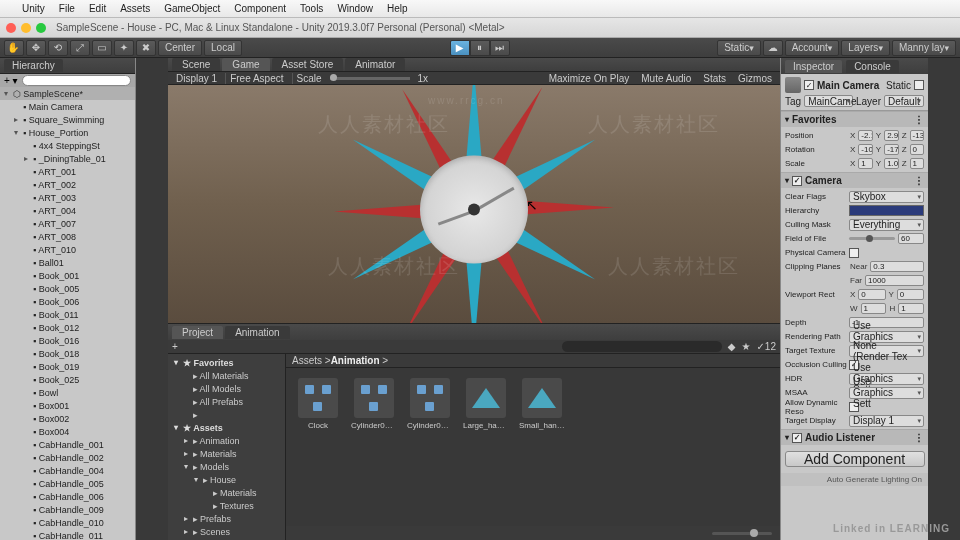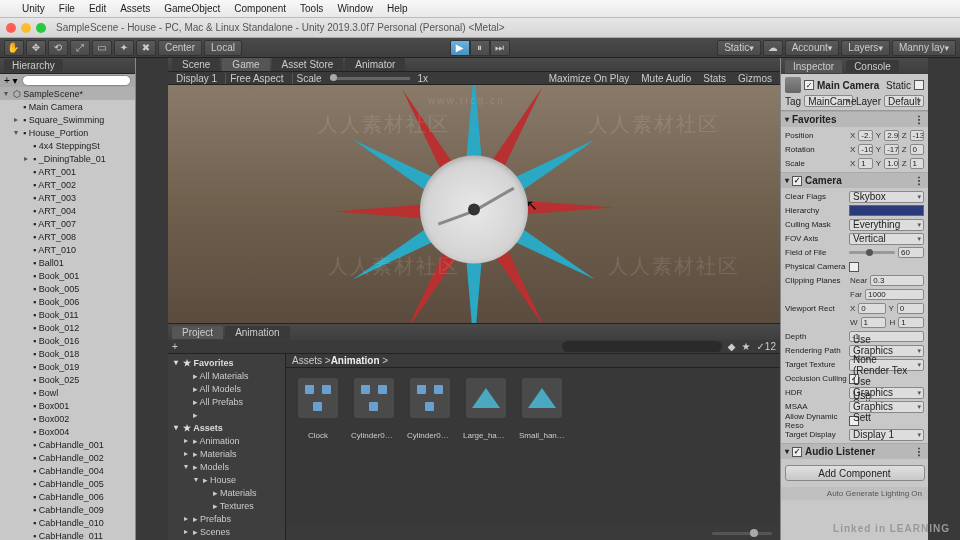--- a/index.html
+++ b/index.html
@@ -73,21 +73,21 @@
 .project-bar .search { flex: 0 0 160px; height: 11px; background: #2a2a2a; border-radius: 6px; margin-left: auto; }
 .project-body { flex: 1; display: flex; background: #383838; }
 .ptree { width: 118px; background: #3e3e3e; border-right: 1px solid #222; padding: 2px 0; overflow: hidden; }
 .prow { height: 13px; display: flex; align-items: center; padding-left: 2px; color: #ccc; font-size: 9px; white-space: nowrap; }
 .prow .arrow { width: 9px; display: inline-block; font-size: 8px; }
 .prow.header { font-weight: bold; color: #ddd; }
 .pcontent { flex: 1; display: flex; flex-direction: column; }
 .pcrumb { height: 14px; background: #3a3a3a; padding: 0 6px; display: flex; align-items: center; color: #ccc; font-size: 9px; border-bottom: 1px solid #222; }
 .pcrumb b { color: #eee; font-weight: bold; }
 .pgrid { flex: 1; display: flex; gap: 12px; padding: 10px; align-items: flex-start; }
-.passet { width: 44px; display: flex; flex-direction: column; align-items: center; gap: 13px; }
+.passet { width: 44px; display: flex; flex-direction: column; align-items: center; gap: 3px; }
 .passet .thumb { width: 40px; height: 40px; border-radius: 3px; background: #4a4a4a; display: flex; align-items: center; justify-content: center; position: relative; }
 .passet .label { font-size: 8px; color: #ccc; text-align: center; white-space: nowrap; overflow: hidden; text-overflow: ellipsis; max-width: 46px; }
 .anim-ico { width: 26px; height: 26px; position: relative; }
 .anim-ico .node { position: absolute; width: 9px; height: 9px; background: #6aa0d0; border-radius: 1px; }
 .tri-ico { width: 0; height: 0; border-left: 14px solid transparent; border-right: 14px solid transparent; border-bottom: 20px solid #4aa8c0; }
 .pslider { height: 14px; background: #3a3a3a; display: flex; align-items: center; justify-content: flex-end; padding: 0 8px; }
 .pslider .track { width: 60px; height: 3px; background: #555; position: relative; border-radius: 2px; }
 .pslider .knob { position: absolute; left: 38px; top: -3px; width: 8px; height: 8px; border-radius: 50%; background: #aaa; }
 
 
@@ -109,21 +109,21 @@
 .comp-head .arrow { font-size: 8px; }
 .comp-body { padding: 2px 4px; display: flex; flex-direction: column; gap: 1px; }
 .proprow { display: flex; align-items: center; height: 13px; gap: 2px; }
 .proprow .plabel { width: 62px; font-size: 8px; }
 .numfield { background: #ddd; border: 1px solid #888; border-radius: 2px; height: 11px; padding: 0 2px; font-size: 8px; flex: 1; display: flex; align-items: center; min-width: 0; overflow: hidden; }
 .xyz { font-size: 8px; color: #333; margin: 0 1px; }
 .slider-row { display: flex; align-items: center; gap: 3px; }
 .slider-row .track { flex: 1; height: 3px; background: #999; position: relative; border-radius: 2px; }
 .slider-row .knob { position: absolute; width: 7px; height: 7px; border-radius: 50%; background: #555; top: -2px; }
 .colorswatch { flex: 1; height: 11px; background: #2a3a7a; border: 1px solid #666; }
-.addcomp { margin: 6px auto; width: 140px; height: 16px; background: linear-gradient(#e0e0e0,#c8c8c8); border: 1px solid #888; border-radius: 3px; display: flex; align-items: center; justify-content: center; font-size: 10px; text-align: right; }
+.addcomp { margin: 6px auto; width: 140px; height: 16px; background: linear-gradient(#e0e0e0,#c8c8c8); border: 1px solid #888; border-radius: 3px; display: flex; align-items: center; justify-content: center; font-size: 14px; text-align: right; }
 
 
 .wm { position: absolute; color: rgba(255,255,255,0.12); font-size: 20px; font-weight: normal; pointer-events: none; letter-spacing: 2px; margin-top: 8px; }
 .brand { position: absolute; right: 10px; bottom: 6px; color: #999; font-size: 10px; font-weight: bold; letter-spacing: 1px; }
 </style>
 </head>
 <body>
 
 <div class="menubar">
   <span class="apple"></span>
@@ -445,26 +445,20 @@
               <span class="plabel">Hierarchy</span>
               <div class="colorswatch"></div>
             </div>
           <div class="proprow">
               <span class="plabel">Culling Mask</span>
               <div class="dd" style="flex:1">
                 <span>Everything</span>
               </div>
             </div>
           <div class="proprow">
-              <span class="plabel">FOV Axis</span>
-              <div class="dd" style="flex:1">
-                <span>Vertical</span>
-              </div>
-            </div>
-          <div class="proprow">
               <span class="plabel">Field of File</span>
               <div class="slider-row" style="flex:1">
                 <div class="track">
                   <div class="knob" style="left:38%"></div>
                 </div>
                 <div class="numfield" style="flex:0 0 26px">60</div>
               </div>
             </div>
           <div class="proprow">
               <span class="plabel">Physical Camera</span>

